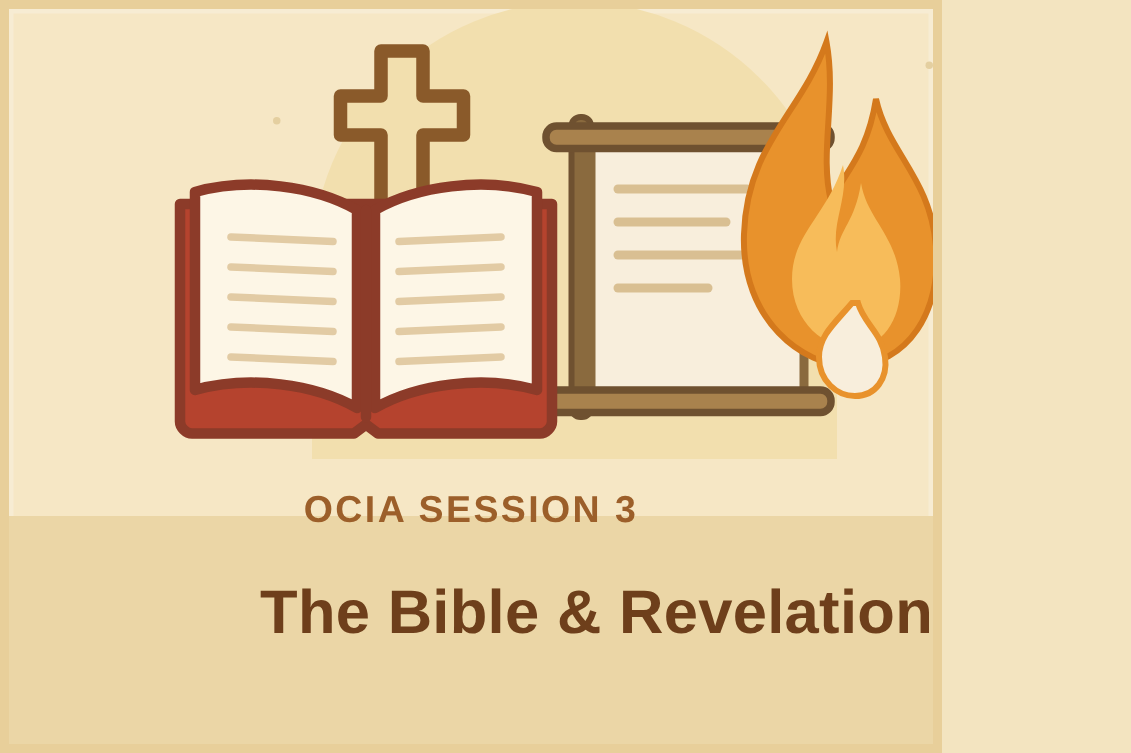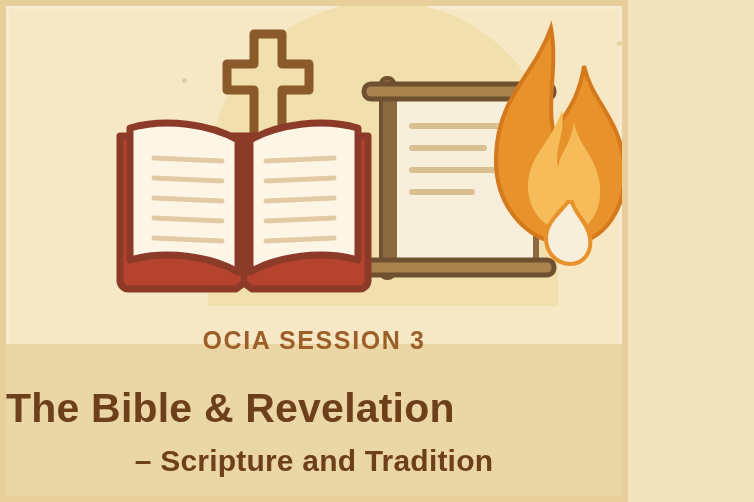--- a/index.html
+++ b/index.html
@@ -64,21 +64,21 @@
     font-weight: bold;
     letter-spacing: 1.6px;
     color: #9c5f2a;
   }
 
   .title {
     position: absolute;
     left: 0;
     right: 0;
     top: 379px;
-    text-align: left;
+    text-align: right;
     font-size: 41px;
     font-weight: bold;
     color: #6e3f1b;
     letter-spacing: 0.2px;
   }
 
   .subtitle {
     position: absolute;
     left: 0;
     right: 0;
@@ -164,15 +164,14 @@
       </g>
     </g>
   </svg>
 
   <div class="banner"></div>
 
   <div class="session-label">OCIA SESSION 3</div>
 
   <div class="title">The Bible &amp; Revelation</div>
 
-  <div class="subtitle">– Scripture and Tradition</div>
 
 </div>
 
 </body></html>

